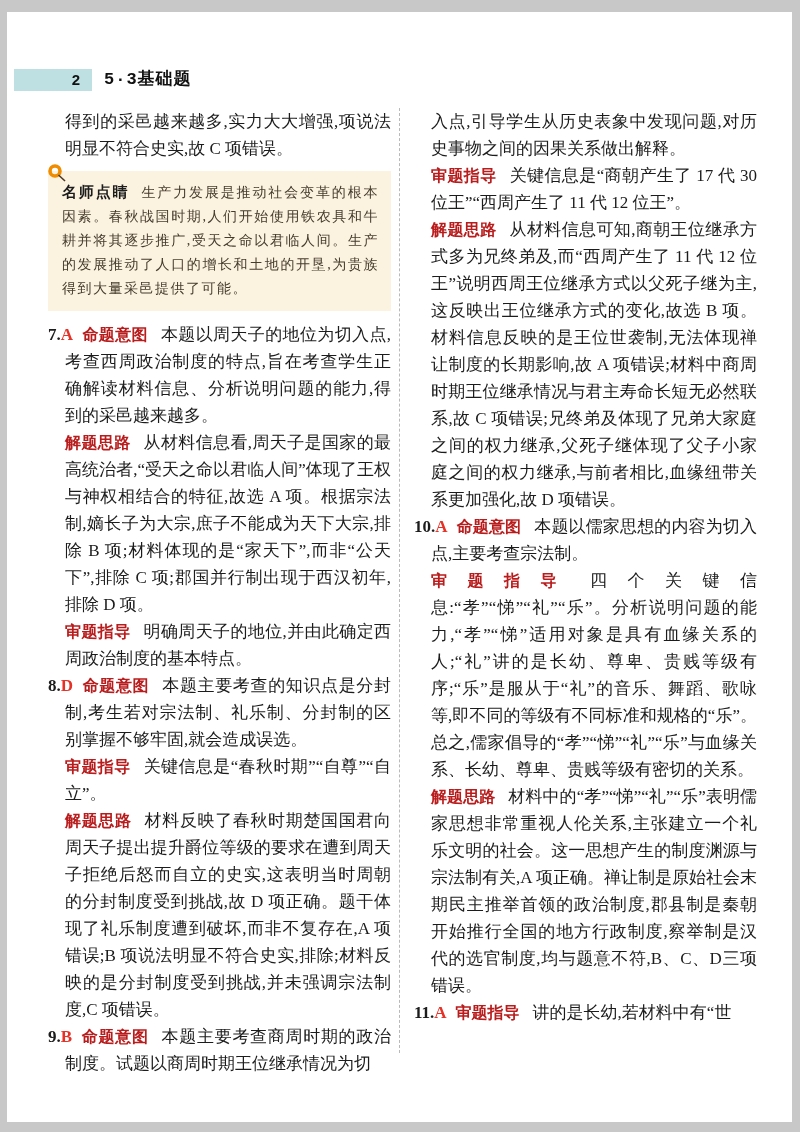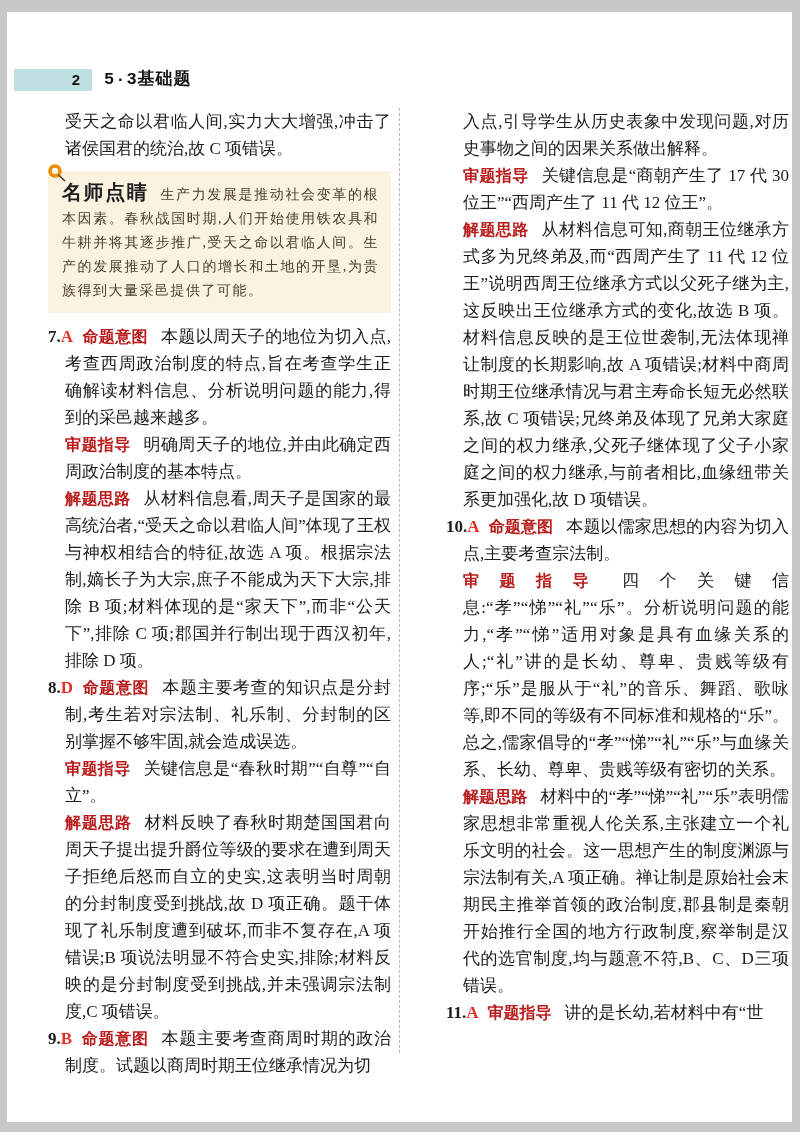--- a/index.html
+++ b/index.html
@@ -30,21 +30,21 @@
   }
   .series-title {
     position:absolute; left:97px; top:57px;
     font-family:Liberation Mono, monospace;
     font-weight:bold; font-size:17px; line-height:22px;
     color:#111; letter-spacing:1px;
   }
   
   .col { position:absolute; top:96px; width:343px; }
   .col-left  { left:41px; }
-  .col-right { left:407px;margin-left:32px; }
+  .col-right { left:407px; }
   .col-divider {
     position:absolute; left:392px; top:96px; height:945px; width:0;
     border-left:1px dashed #b9b9b9;
   }
   
   .para { margin:0; text-align:justify; font-size:17px; line-height:27px; }
   .item { padding-left:17px; }
   .para.first { text-indent:-17px; }
   .qnum { font-weight:bold; }
   .ans  { font-weight:bold; color:#e63226; margin-right:9px; }
@@ -56,21 +56,21 @@
   
   .tip-box {
     position:relative;
     margin:9px 0 10px 0;
     background:#fcf2e0;
     padding:9px 12px 10px 14px;
   }
   .tip-icon { position:absolute; left:-2px; top:-8px; }
   .tip-label {
     font-family:"Liberation Sans","DejaVu Sans",sans-serif;
-    font-weight:bold; font-size:20px; color:#1d1d1d;
+    font-weight:bold; font-size:15px; color:#1d1d1d;
     margin-right:12px; white-space:nowrap;
   }
   .tip-para {
     margin:0; text-align:justify;
     font-size:14px; line-height:24px;
     letter-spacing:1.5px; color:#463c2d;
   }
 </style>
 </head>
 <body>
@@ -80,44 +80,44 @@
   <div class="page-num-badge">
     <span>2</span>
   </div>
   <div class="series-title">5·3基础题</div>
 
   <div class="col-divider"></div>
 
   <div class="col col-left">
 
     <div class="item">
-      <p class="para">受天之命以君临人间,实力大大增强,冲击了诸侯国君的统治,故 C 项错误。</p>
+      <p class="para">得到的采邑越来越多,实力大大增强,项说法明显不符合史实,故 C 项错误。</p>
     </div>
 
     <div class="tip-box">
       <span class="tip-icon">
         <svg width="24" height="24" viewBox="0 0 24 24">
           <circle cx="9" cy="8" r="5" fill="none" stroke="#f08c00" stroke-width="3.6"></circle>
           <line x1="12.5" y1="12" x2="19" y2="18" stroke="#4a3a25" stroke-width="1.6"></line>
         </svg>
       </span>
       <p class="tip-para">
         <span class="tip-label">名师点睛</span><span>生产力发展是推动社会变革的根本因素。春秋战国时期,人们开始使用铁农具和牛耕并将其逐步推广,受天之命以君临人间。生产的发展推动了人口的增长和土地的开垦,为贵族得到大量采邑提供了可能。</span>
       </p>
     </div>
 
     <div class="item">
       <p class="para first">
         <span class="qnum">7.</span><span class="ans">A</span><span class="slabel">命题意图</span><span>本题以周天子的地位为切入点,考查西周政治制度的特点,旨在考查学生正确解读材料信息、分析说明问题的能力,得到的采邑越来越多。</span>
       </p>
       <p class="para">
-        <span class="slabel">审题指导</span><span>明确周天子的地位,并由此确定西周政治制度的基本特点。</span>
+        <span class="slabel">解题思路</span><span>从材料信息看,周天子是国家的最高统治者,“受天之命以君临人间”体现了王权与神权相结合的特征,故选 A 项。根据宗法制,嫡长子为大宗,庶子不能成为天下大宗,排除 B 项;材料体现的是“家天下”,而非“公天下”,排除 C 项;郡国并行制出现于西汉初年,排除 D 项。</span>
       </p>
       <p class="para">
-        <span class="slabel">解题思路</span><span>从材料信息看,周天子是国家的最高统治者,“受天之命以君临人间”体现了王权与神权相结合的特征,故选 A 项。根据宗法制,嫡长子为大宗,庶子不能成为天下大宗,排除 B 项;材料体现的是“家天下”,而非“公天下”,排除 C 项;郡国并行制出现于西汉初年,排除 D 项。</span>
+        <span class="slabel">审题指导</span><span>明确周天子的地位,并由此确定西周政治制度的基本特点。</span>
       </p>
     </div>
 
     <div class="item">
       <p class="para first">
         <span class="qnum">8.</span><span class="ans">D</span><span class="slabel">命题意图</span><span>本题主要考查的知识点是分封制,考生若对宗法制、礼乐制、分封制的区别掌握不够牢固,就会造成误选。</span>
       </p>
       <p class="para">
         <span class="slabel">审题指导</span><span>关键信息是“春秋时期”“自尊”“自立”。</span>
       </p>

